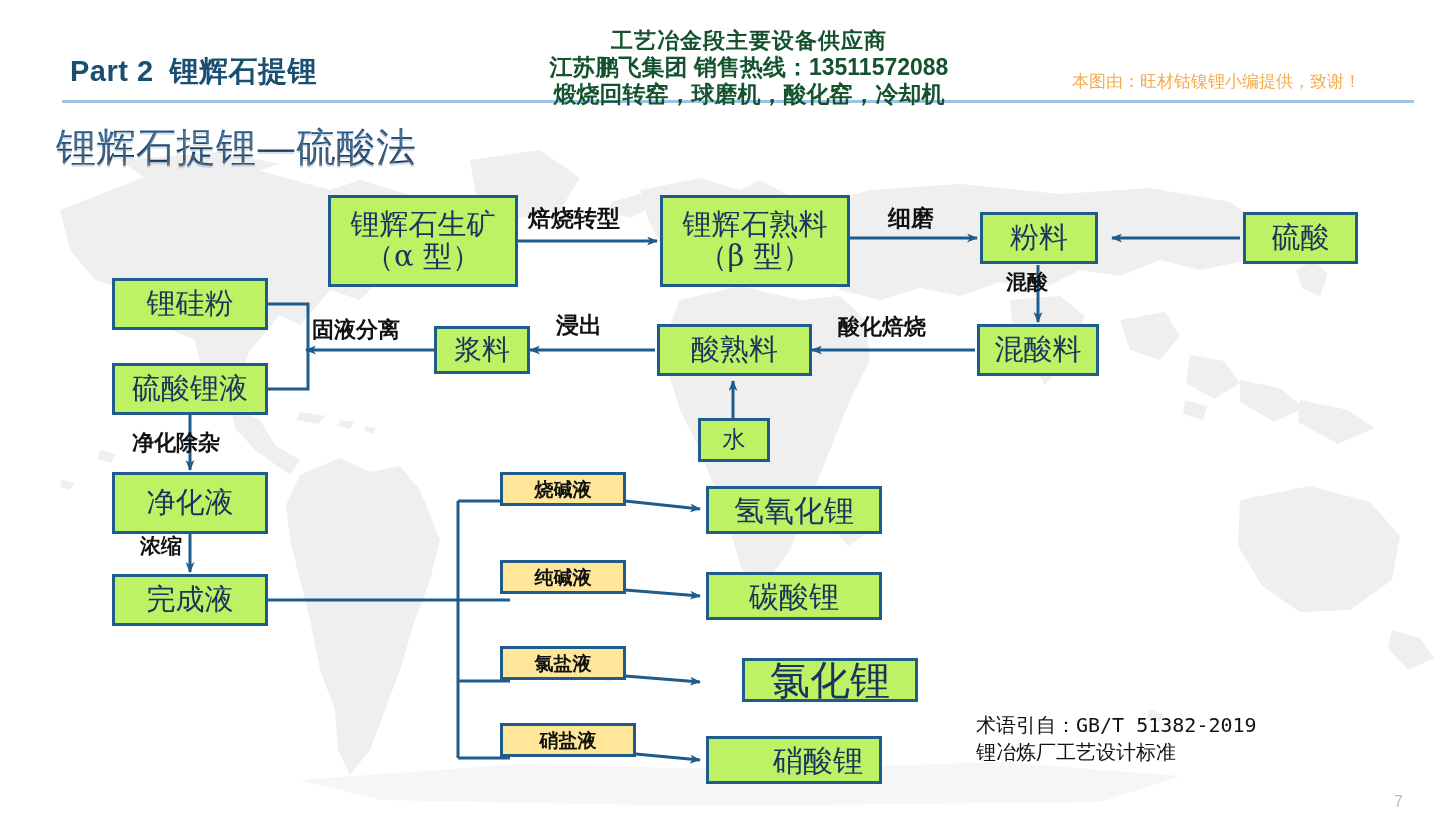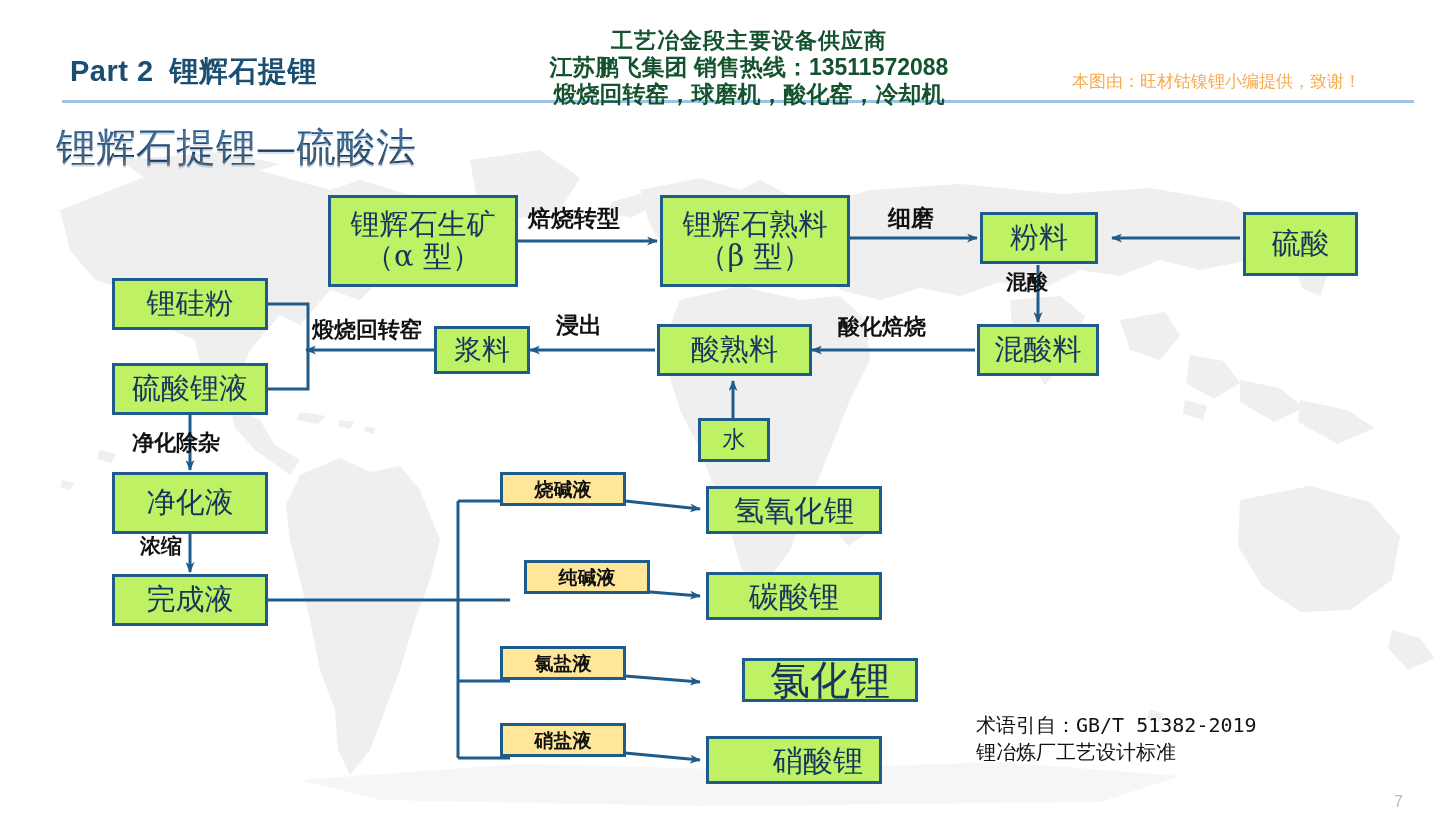--- a/index.html
+++ b/index.html
@@ -200,21 +200,21 @@
 
     <div class="node green" style="left:660px;top:195px;width:190px;height:92px;font-size:29px;flex-direction:column;">
       <span>锂辉石熟料</span>
       <span>（β 型）</span>
     </div>
 
     <div class="node green" style="left:980px;top:212px;width:118px;height:52px;font-size:29px;">
       <span>粉料</span>
     </div>
 
-    <div class="node green" style="left:1243px;top:212px;width:115px;height:64px;font-size:29px;justify-content:center;">
+    <div class="node green" style="left:1243px;top:212px;width:115px;height:52px;font-size:29px;justify-content:center;">
       <span>硫酸</span>
     </div>
 
     <div class="node green" style="left:977px;top:324px;width:122px;height:52px;font-size:29px;">
       <span>混酸料</span>
     </div>
 
     <div class="node green" style="left:657px;top:324px;width:155px;height:52px;font-size:29px;">
       <span>酸熟料</span>
     </div>
@@ -240,29 +240,29 @@
     </div>
 
     <div class="node green" style="left:112px;top:574px;width:156px;height:52px;font-size:29px;">
       <span>完成液</span>
     </div>
 
     <div class="node yellow" style="left:500px;top:472px;width:126px;height:34px;">
       <span>烧碱液</span>
     </div>
 
-    <div class="node yellow" style="left:524px;top:560px;width:126px;height:34px;">
+    <div class="node yellow" style="left:500px;top:560px;width:126px;height:34px;">
       <span>纯碱液</span>
     </div>
 
     <div class="node yellow" style="left:500px;top:646px;width:126px;height:34px;">
       <span>氯盐液</span>
     </div>
 
-    <div class="node yellow" style="left:500px;top:723px;width:126px;height:34px;">
+    <div class="node yellow" style="left:500px;top:723px;width:136px;height:34px;">
       <span>硝盐液</span>
     </div>
 
     <div class="node green" style="left:706px;top:486px;width:176px;height:48px;font-size:30px;">
       <span>氢氧化锂</span>
     </div>
 
     <div class="node green" style="left:706px;top:572px;width:176px;height:48px;font-size:30px;">
       <span>碳酸锂</span>
     </div>
@@ -273,21 +273,21 @@
 
     <div class="node green" style="left:706px;top:736px;width:176px;height:48px;font-size:30px;padding-left:48px;">
       <span>硝酸锂</span>
     </div>
 
     <div class="edge-label" style="left:528px;top:203px;font-size:23px;">焙烧转型</div>
     <div class="edge-label" style="left:888px;top:203px;font-size:23px;">细磨</div>
     <div class="edge-label" style="left:1006px;top:268px;font-size:21px;">混酸</div>
     <div class="edge-label" style="left:838px;top:312px;font-size:22px;">酸化焙烧</div>
     <div class="edge-label" style="left:556px;top:310px;font-size:23px;">浸出</div>
-    <div class="edge-label" style="left:312px;top:315px;font-size:22px;">煅烧回转窑</div>
+    <div class="edge-label" style="left:312px;top:315px;font-size:22px;">固液分离</div>
     <div class="edge-label" style="left:132px;top:428px;font-size:22px;">净化除杂</div>
     <div class="edge-label" style="left:140px;top:532px;font-size:21px;">浓缩</div>
   </div>
 
   <div id="footnote">术语引自：GB/T 51382-2019
 锂冶炼厂工艺设计标准</div>
 
 </div>
 
 </body></html>

